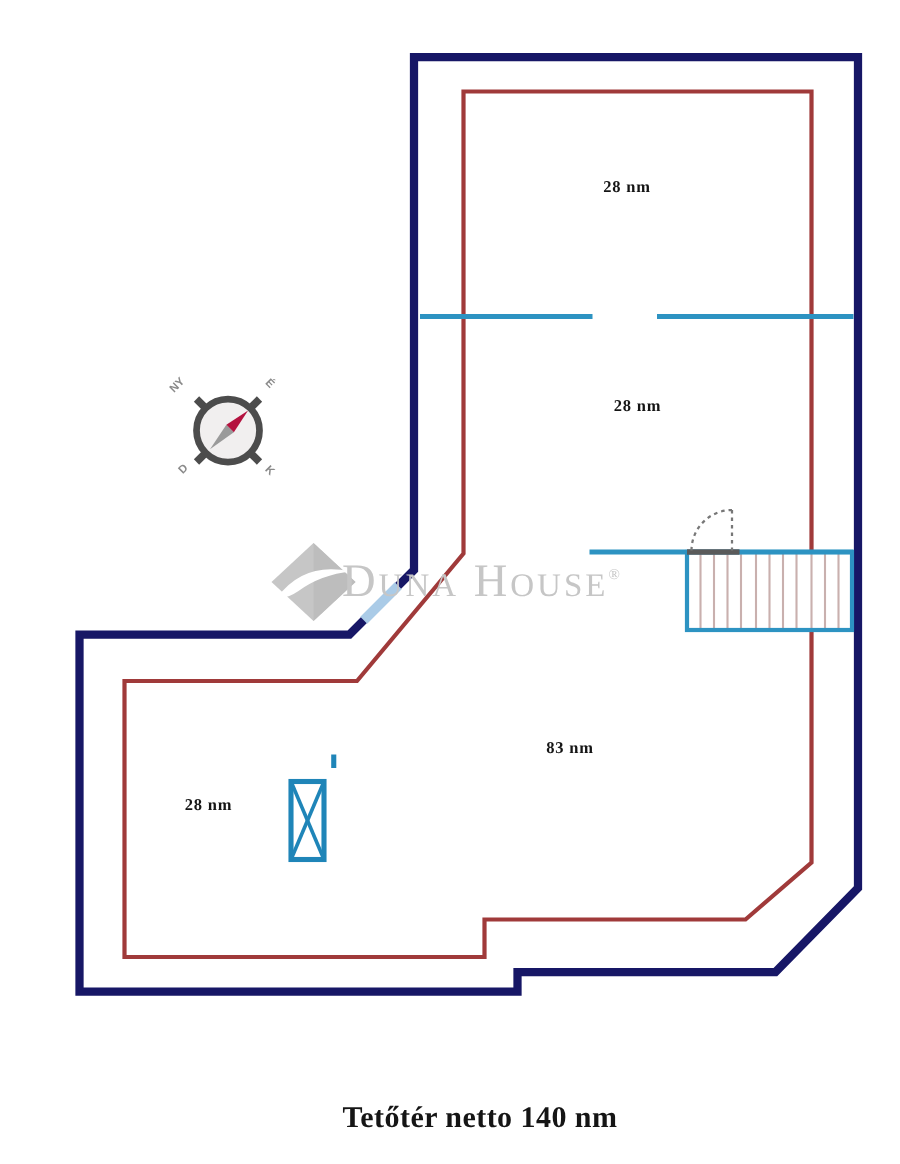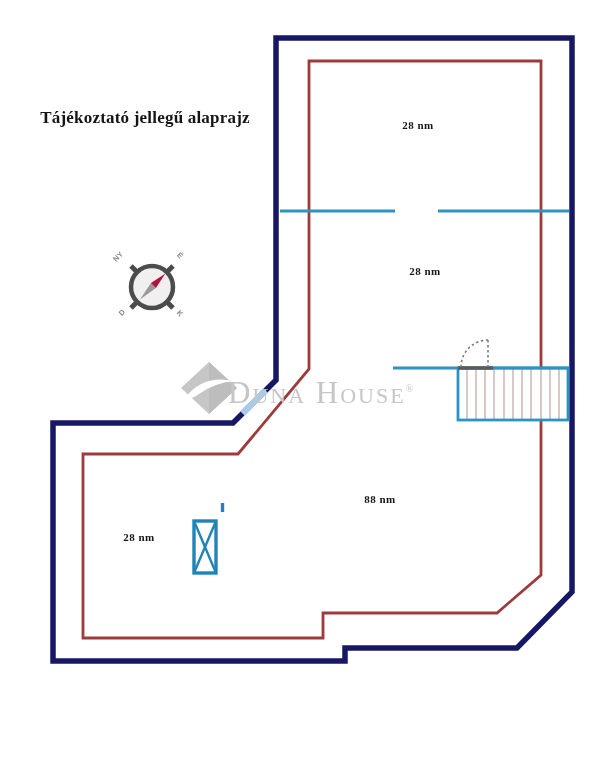--- a/index.html
+++ b/index.html
@@ -11,21 +11,21 @@
   .lbl{position:absolute;font-weight:bold;color:#151515;}
   .title-lbl{left:25px;top:108px;width:240px;text-align:center;font-size:17px;letter-spacing:.2px;}
   .room-lbl{width:64px;text-align:center;font-size:11px;letter-spacing:.5px;}
   .room-0{left:386px;top:119px;}
   .room-1{left:393px;top:265px;}
   .room-2{left:348px;top:493px;}
   .room-3{left:107px;top:531px;}
   .footer-lbl{left:130px;top:734px;width:380px;text-align:center;font-size:20px;letter-spacing:.3px;}
   .logo-text{
     position:absolute;left:228px;top:366px;font-variant:small-caps;
-    font-size:31px;font-weight:normal;color:#c6c6c6;letter-spacing:2px;line-height:46px;
+    font-size:31px;font-weight:normal;color:#c6c6c6;letter-spacing:2px;line-height:36px;
     white-space:nowrap;
   }
   .logo-text sup{font-size:10px;color:#c6c6c6;vertical-align:super;letter-spacing:0;}
   .compass-lbl{
     position:absolute;font-family:"Liberation Sans","DejaVu Sans",sans-serif;
     font-size:7.5px;font-weight:bold;color:#8a8a8a;width:16px;text-align:center;
   }
   .c-nw{left:110px;top:252px;transform:rotate(-45deg);}
   .c-ne{left:172px;top:251px;transform:rotate(45deg);}
   .c-sw{left:114px;top:308px;transform:rotate(-45deg);}
@@ -88,27 +88,27 @@
         <line x1="168" y1="271" x2="173" y2="266"></line>
         <line x1="136" y1="303" x2="131" y2="308"></line>
         <line x1="168" y1="303" x2="173" y2="308"></line>
       </g>
       <circle cx="152" cy="287" r="21" fill="#f1efef" stroke="#4c4c4c" stroke-width="4.5"></circle>
       <polygon points="140,299.5 150.9,283.1 155.9,288.1" fill="#9a9a9a"></polygon>
       <polygon points="165.4,273.6 150.9,283.1 155.9,288.1" fill="#b4123f"></polygon>
     </g>
   </svg>
 
-  <div class="lbl title-lbl">Tájékoztató jellegű alaprajz</div>
 
   <div class="lbl room-lbl room-0">28 nm</div>
   <div class="lbl room-lbl room-1">28 nm</div>
-  <div class="lbl room-lbl room-2">88 nm</div>
+  <div class="lbl room-lbl room-2">83 nm</div>
   <div class="lbl room-lbl room-3">28 nm</div>
 
   <div class="logo-text"><span>Duna House</span><sup>®</sup></div>
 
   <span class="compass-lbl c-nw">NY</span>
   <span class="compass-lbl c-ne">É</span>
   <span class="compass-lbl c-sw">D</span>
   <span class="compass-lbl c-se">K</span>
 
+  <div class="lbl footer-lbl">Tetőtér netto 140 nm</div>
 </div>
 
 </body></html>

